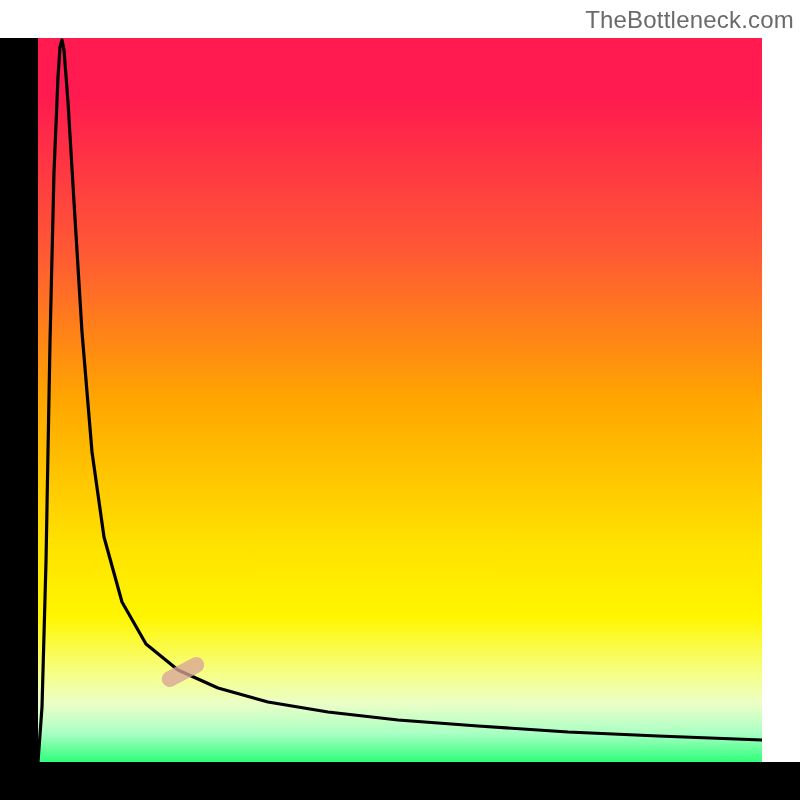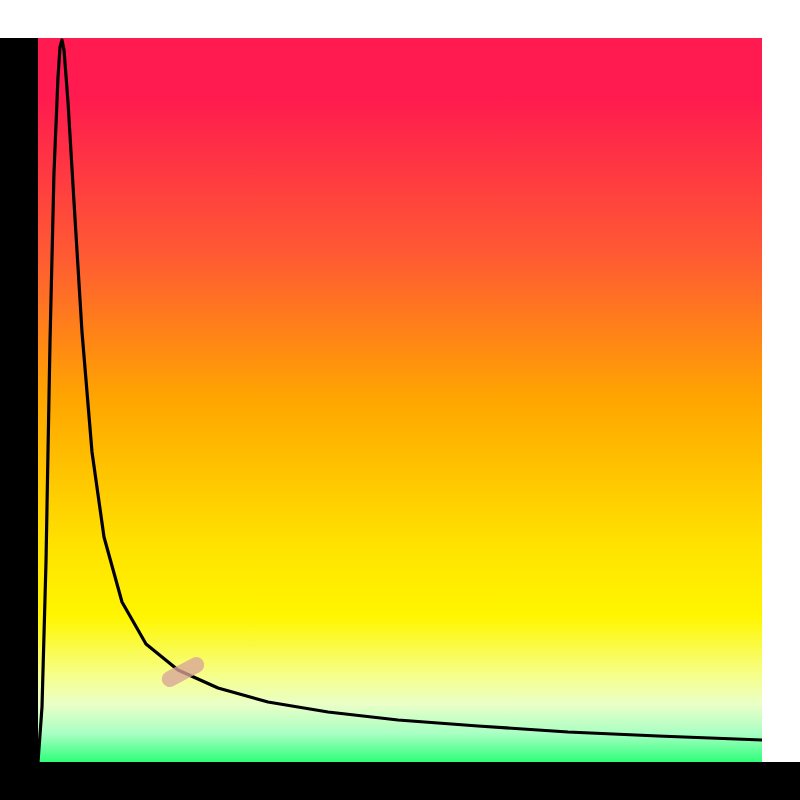--- a/index.html
+++ b/index.html
@@ -86,13 +86,14 @@
     <svg class="curve-svg" viewBox="0 0 724 724" preserveAspectRatio="none">
       <path id="curve-path" fill="none" stroke="#000" stroke-width="3.2" stroke-linejoin="round" stroke-linecap="round" d="M0 724 L4 669 L8 524 L12 304 L16 134 L20 39 L22 9 L24 2 L26 12 L30 64 L36 164 L44 294 L54 414 L66 499 L84 564 L108 606 L140 632 L180 650 L230 664 L290 674 L360 682 L440 688 L530 694 L620 698 L724 702"></path>
     </svg>
 
     <div class="marker" id="marker" style="left: 122px; top: 626px; background: rgb(216, 164, 154); opacity: 0.78; transform: rotate(-28deg);"></div>
   </div>
 
   <div class="axis-left"></div>
   <div class="axis-bottom"></div>
 
+  <div class="watermark">TheBottleneck.com</div>
 </div>
 
 </body></html>

